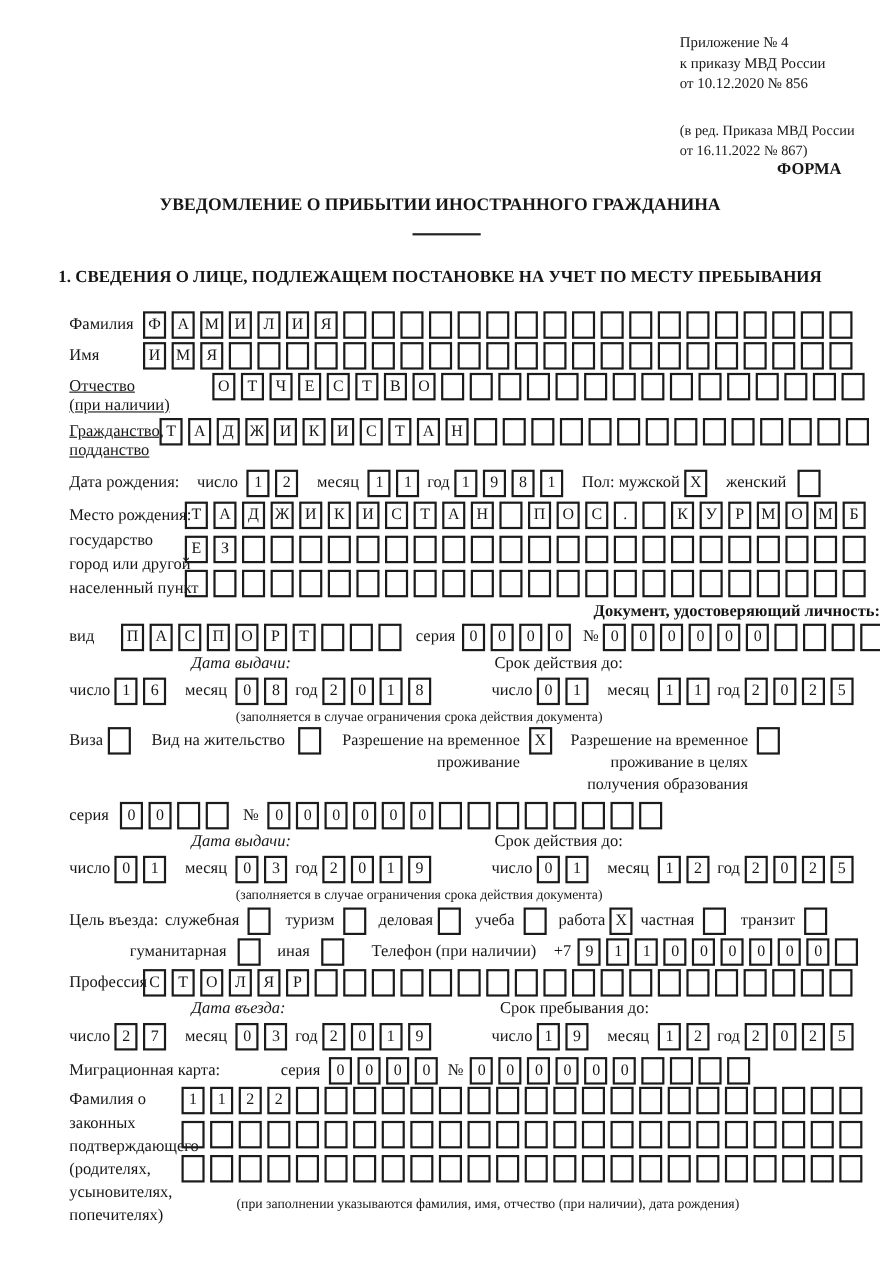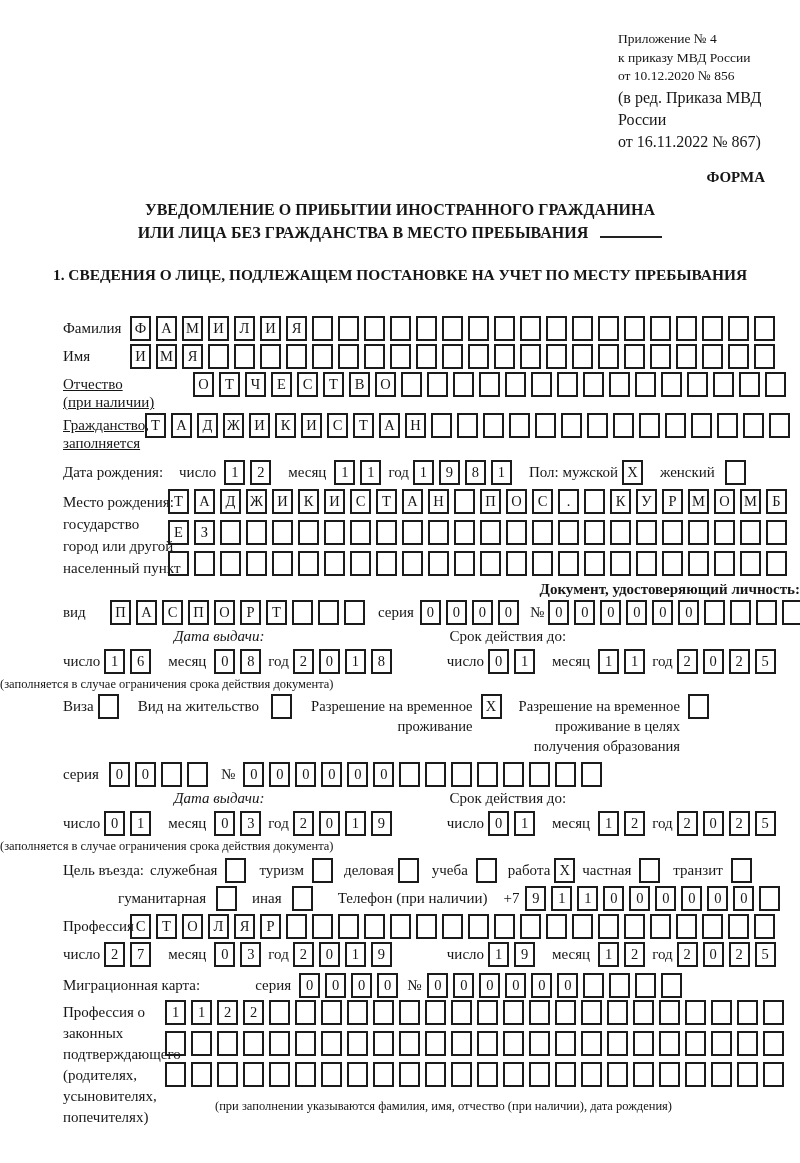--- a/index.html
+++ b/index.html
@@ -6,23 +6,23 @@
   html,body { background:#ffffff; }
   body {
     width:800px; min-height:1163px;
     font-family:"Liberation Serif","DejaVu Serif",serif;
     color:#161616; font-size:15px;
   }
   .page { position:relative; width:800px; min-height:1163px; padding-top:30px; overflow:hidden; }
 
   .appendix { margin-left:618px; font-size:13.5px; line-height:1.38; }
   .appendix .apline { white-space:nowrap; }
-  .appendix-note { margin-top:1px; font-size:16px; line-height:1.38; }
-
-  .forma { text-align:right; padding-right:35px; font-weight:bold; margin-top:16px; font-size:15px; }
+  .appendix-note { margin-top:24px; font-size:13px; line-height:1.38; }
+
+  .forma { text-align:right; padding-right:35px; font-weight:bold; margin-top:0; font-size:15px; }
 
   .title { text-align:center; font-weight:bold; font-size:16px; margin-top:12px; line-height:23px; }
   .blank-line { display:inline-block; width:62px; border-bottom:2px solid #222; margin-left:12px; height:14px; }
 
   .section-heading { text-align:center; font-weight:bold; font-size:15.4px; margin-top:22px; white-space:nowrap; }
 
   .row { display:flex; align-items:flex-start; margin-left:63px; margin-top:3px; }
   .lbl, .inl { flex:none; line-height:25px; white-space:nowrap; }
   .two-line { line-height:18px; padding-top:3px;text-decoration:underline; }
   .stack { line-height:22px; padding-top:2px; }
@@ -35,30 +35,30 @@
     flex:none; width:21px; height:25px;
     border:2px solid #1b1b1b; margin-right:5px;
     text-align:center; line-height:21px; font-size:14.5px;
   }
   .stackcells .cells { margin-bottom:6px; }
   .stackcells .cells:last-of-type { margin-bottom:0; }
 
   .ml2{margin-left:2px}.ml4{margin-left:4px}.ml6{margin-left:6px}.ml8{margin-left:8px}
   .ml10{margin-left:10px}.ml12{margin-left:12px}.ml14{margin-left:14px}.ml16{margin-left:16px}
   .ml20{margin-left:20px}.ml50{margin-left:50px}.ml55{margin-left:55px}
-  .mt2{margin-top:2px}.mt4{margin-top:4px}.mt6{margin-top:6px}.mt8{margin-top:8px}.mt22{margin-top:32px}
+  .mt2{margin-top:2px}.mt4{margin-top:4px}.mt6{margin-top:6px}.mt8{margin-top:8px}.mt22{margin-top:22px}
 
   .doc-header { text-align:right; font-weight:bold; font-size:15px; margin-top:2px; }
 
   .dates-header { display:flex; margin-left:63px; margin-top:2px; font-size:15px; line-height:19px; }
   .dh1 { margin-left:111px; flex:none; white-space:nowrap;font-style:italic; }
   .dh2 { margin-left:185px; flex:none; white-space:nowrap; }
   .dh2b { margin-left:195px; flex:none; white-space:nowrap; }
 
-  .note-right { text-align:left; padding-right:38px; font-size:12.5px; margin-top:2px; line-height:16px; }
+  .note-right { text-align:center; padding-right:38px; font-size:12.5px; margin-top:2px; line-height:16px; }
 
   .intro { margin-left:63px; margin-top:5px; font-size:15px; line-height:24px; }
 
   .cb-text { flex:none; text-align:right; line-height:20px; padding-top:2px; font-size:14.6px; }
 
   .repr-note { margin-top:12px; margin-left:50px; font-size:12.5px; white-space:nowrap; }
 </style>
 </head>
 <body>
 
@@ -71,21 +71,21 @@
     <div class="appendix-note">
       <div>(в ред. Приказа МВД России</div>
       <div>от 16.11.2022 № 867)</div>
     </div>
   </div>
 
   <div class="forma">ФОРМА</div>
 
   <div class="title">
     <div>УВЕДОМЛЕНИЕ О ПРИБЫТИИ ИНОСТРАННОГО ГРАЖДАНИНА</div>
-    <div><span>ИЛИ ЛИЦА БЕЗ ГРАЖДАНСТВА В МЕСТО ПРЕБЫВАНИЯ</span><span class="blank-line"></span></div>
+    <div><span class="blank-line"></span></div>
   </div>
 
   <div class="section-heading">1. СВЕДЕНИЯ О ЛИЦЕ, ПОДЛЕЖАЩЕМ ПОСТАНОВКЕ НА УЧЕТ ПО МЕСТУ ПРЕБЫВАНИЯ</div>
 
   <div class="row mt22">
     <span class="lbl w67">Фамилия</span>
     <span class="cells">
         <span class="cell">Ф</span>
         <span class="cell">А</span>
         <span class="cell">М</span>
@@ -173,21 +173,21 @@
         <span class="cell"></span>
         <span class="cell"></span>
         <span class="cell"></span>
         <span class="cell"></span>
       </span>
   </div>
 
   <div class="row mt2">
     <span class="lbl w82 two-line">
       <span>Гражданство,</span><br>
-      <span>заполняется</span>
+      <span>подданство</span>
     </span>
     <span class="cells">
         <span class="cell">Т</span>
         <span class="cell">А</span>
         <span class="cell">Д</span>
         <span class="cell">Ж</span>
         <span class="cell">И</span>
         <span class="cell">К</span>
         <span class="cell">И</span>
         <span class="cell">С</span>
@@ -590,20 +590,24 @@
         <span class="cell"></span>
         <span class="cell"></span>
         <span class="cell"></span>
         <span class="cell"></span>
         <span class="cell"></span>
         <span class="cell"></span>
         <span class="cell"></span>
       </span>
   </div>
 
+  <div class="dates-header">
+    <span class="dh1">Дата въезда:</span>
+    <span class="dh2b">Срок пребывания до:</span>
+  </div>
 
   <div class="row">
     <span class="inl">число</span>
     <span class="cells ml4">
         <span class="cell">2</span>
         <span class="cell">7</span>
       </span>
     <span class="inl ml12">месяц</span>
     <span class="cells ml8">
         <span class="cell">0</span>
@@ -654,21 +658,21 @@
         <span class="cell">0</span>
         <span class="cell"></span>
         <span class="cell"></span>
         <span class="cell"></span>
         <span class="cell"></span>
       </span>
   </div>
 
   <div class="row mt2">
     <div class="lbl w102 stack6">
-      <div>Профессия о</div>
+      <div>Фамилия о</div>
       <div>законных</div>
       <div>подтверждающего</div>
       <div>(родителях,</div>
       <div>усыновителях,</div>
       <div>попечителях)</div>
     </div>
     <div class="stackcells">
       <div class="cells">
           <span class="cell">1</span>
           <span class="cell">1</span>

